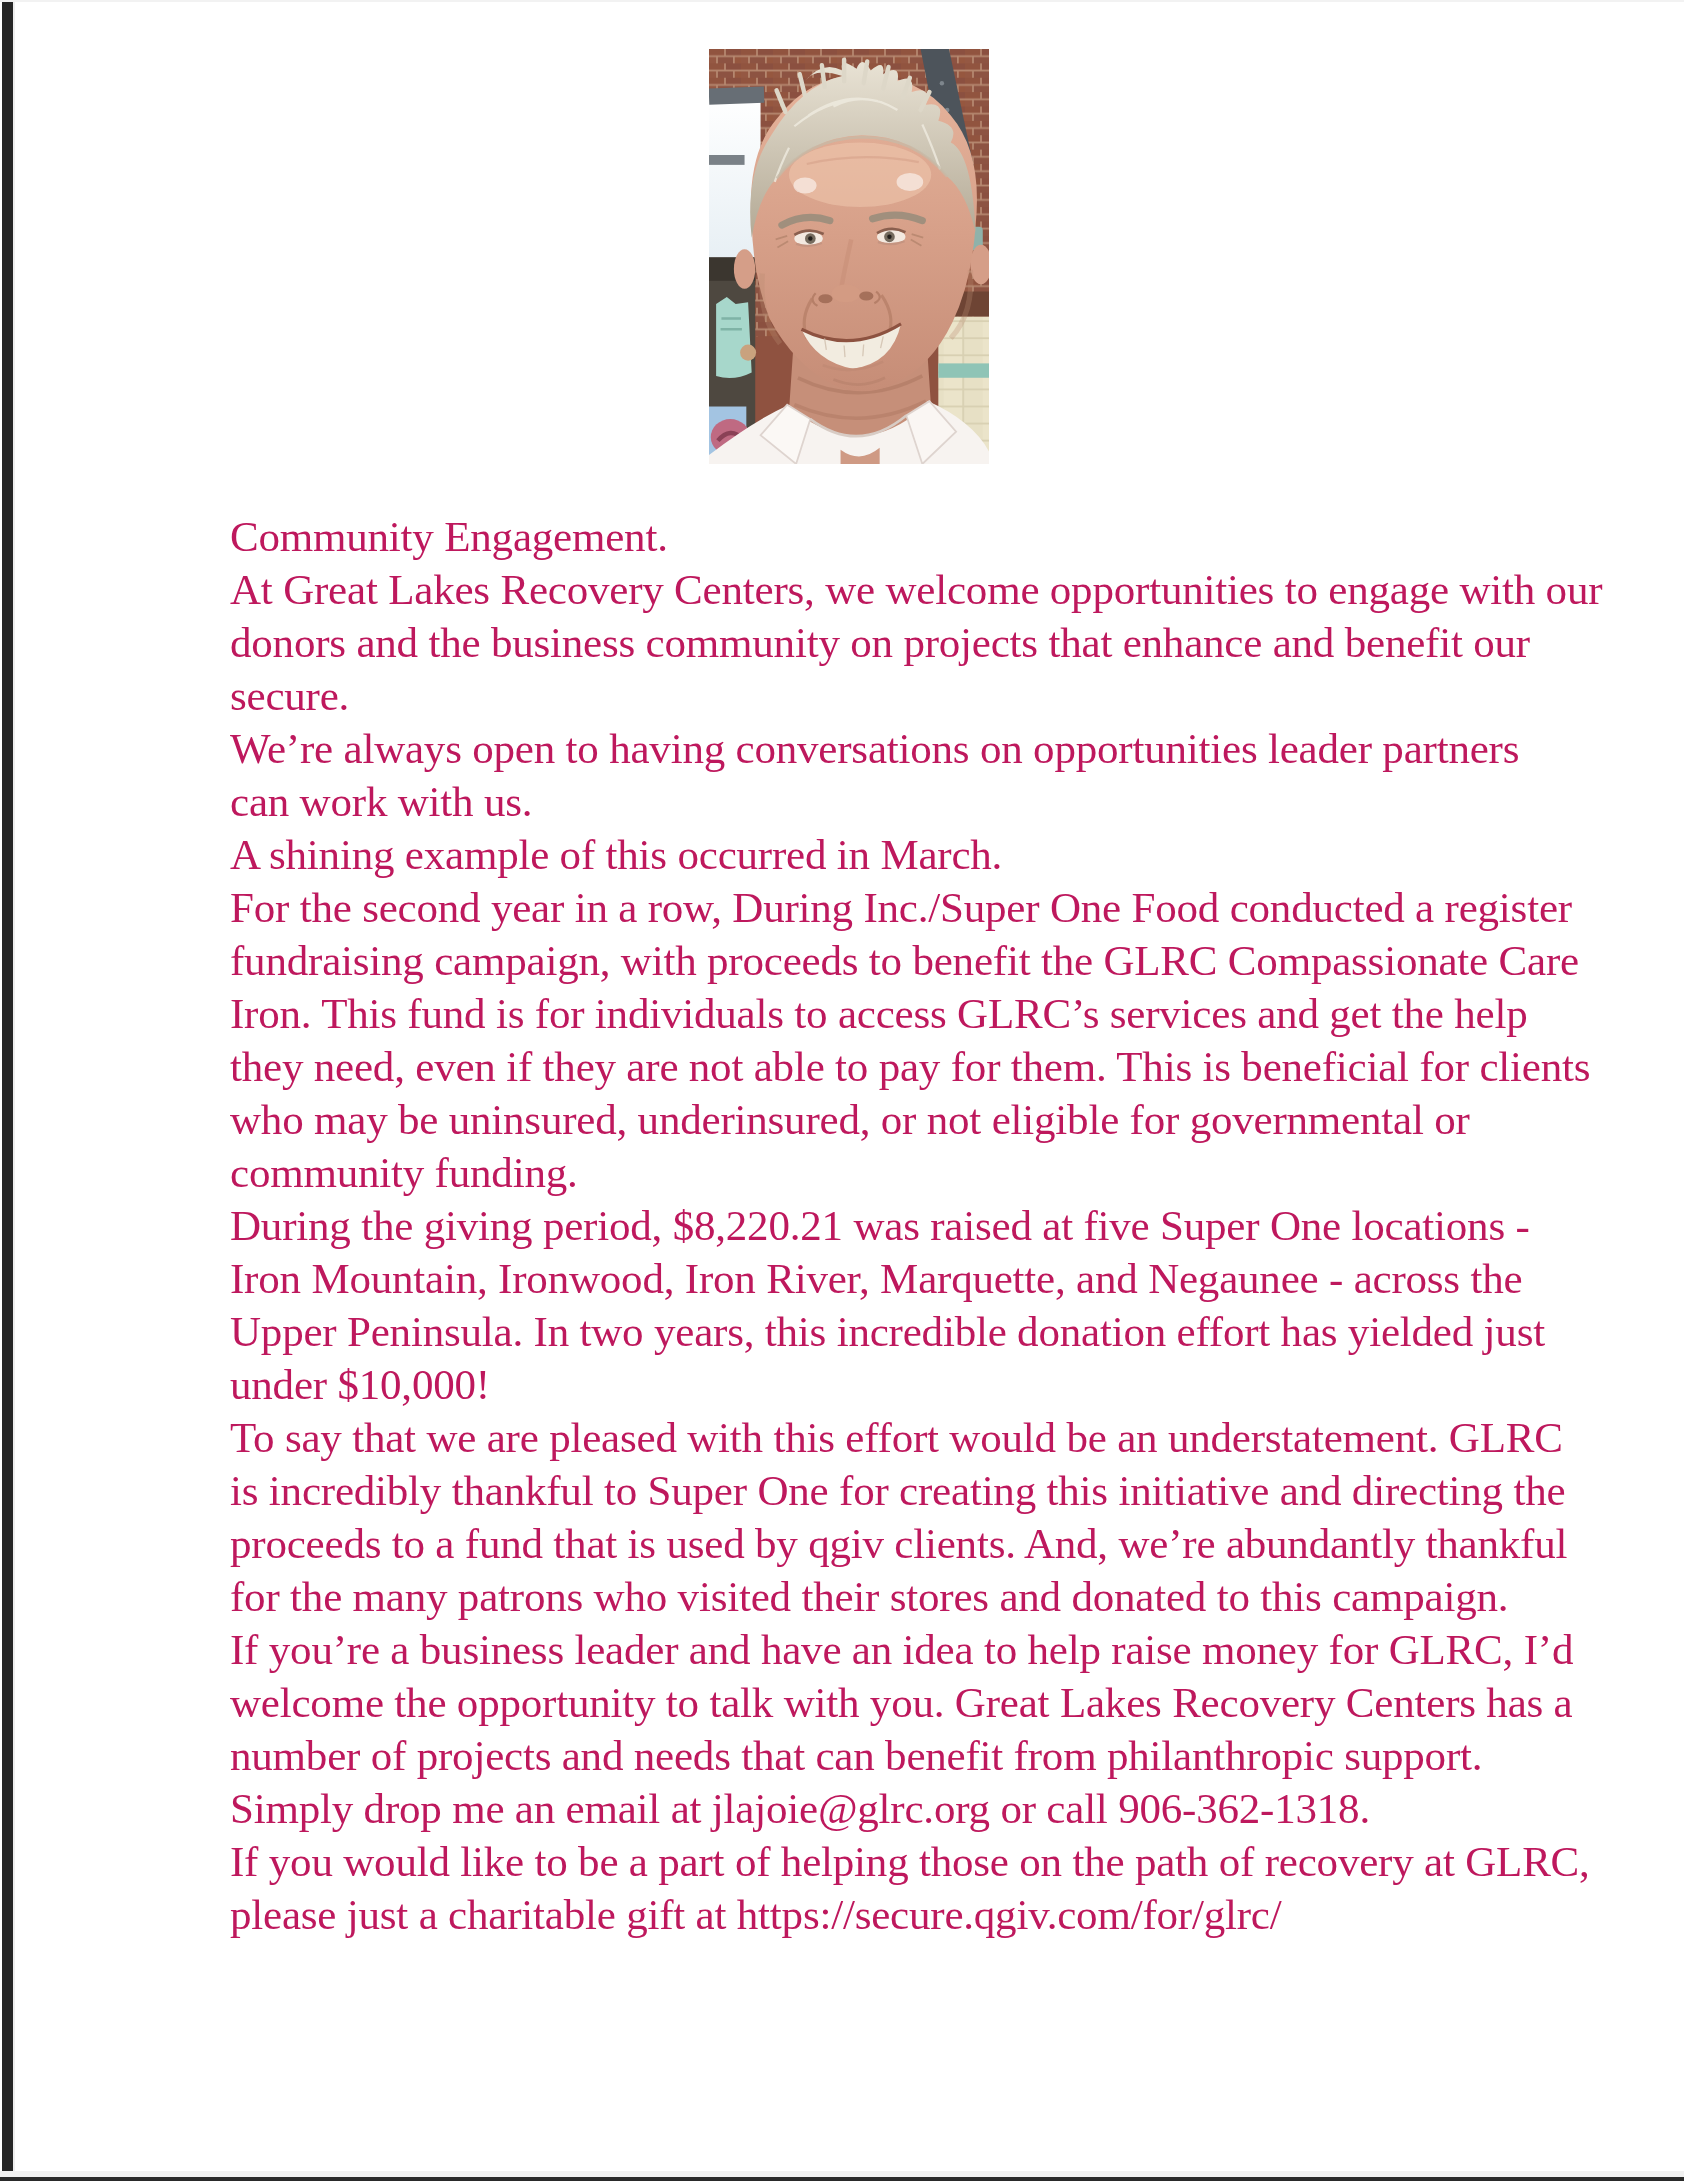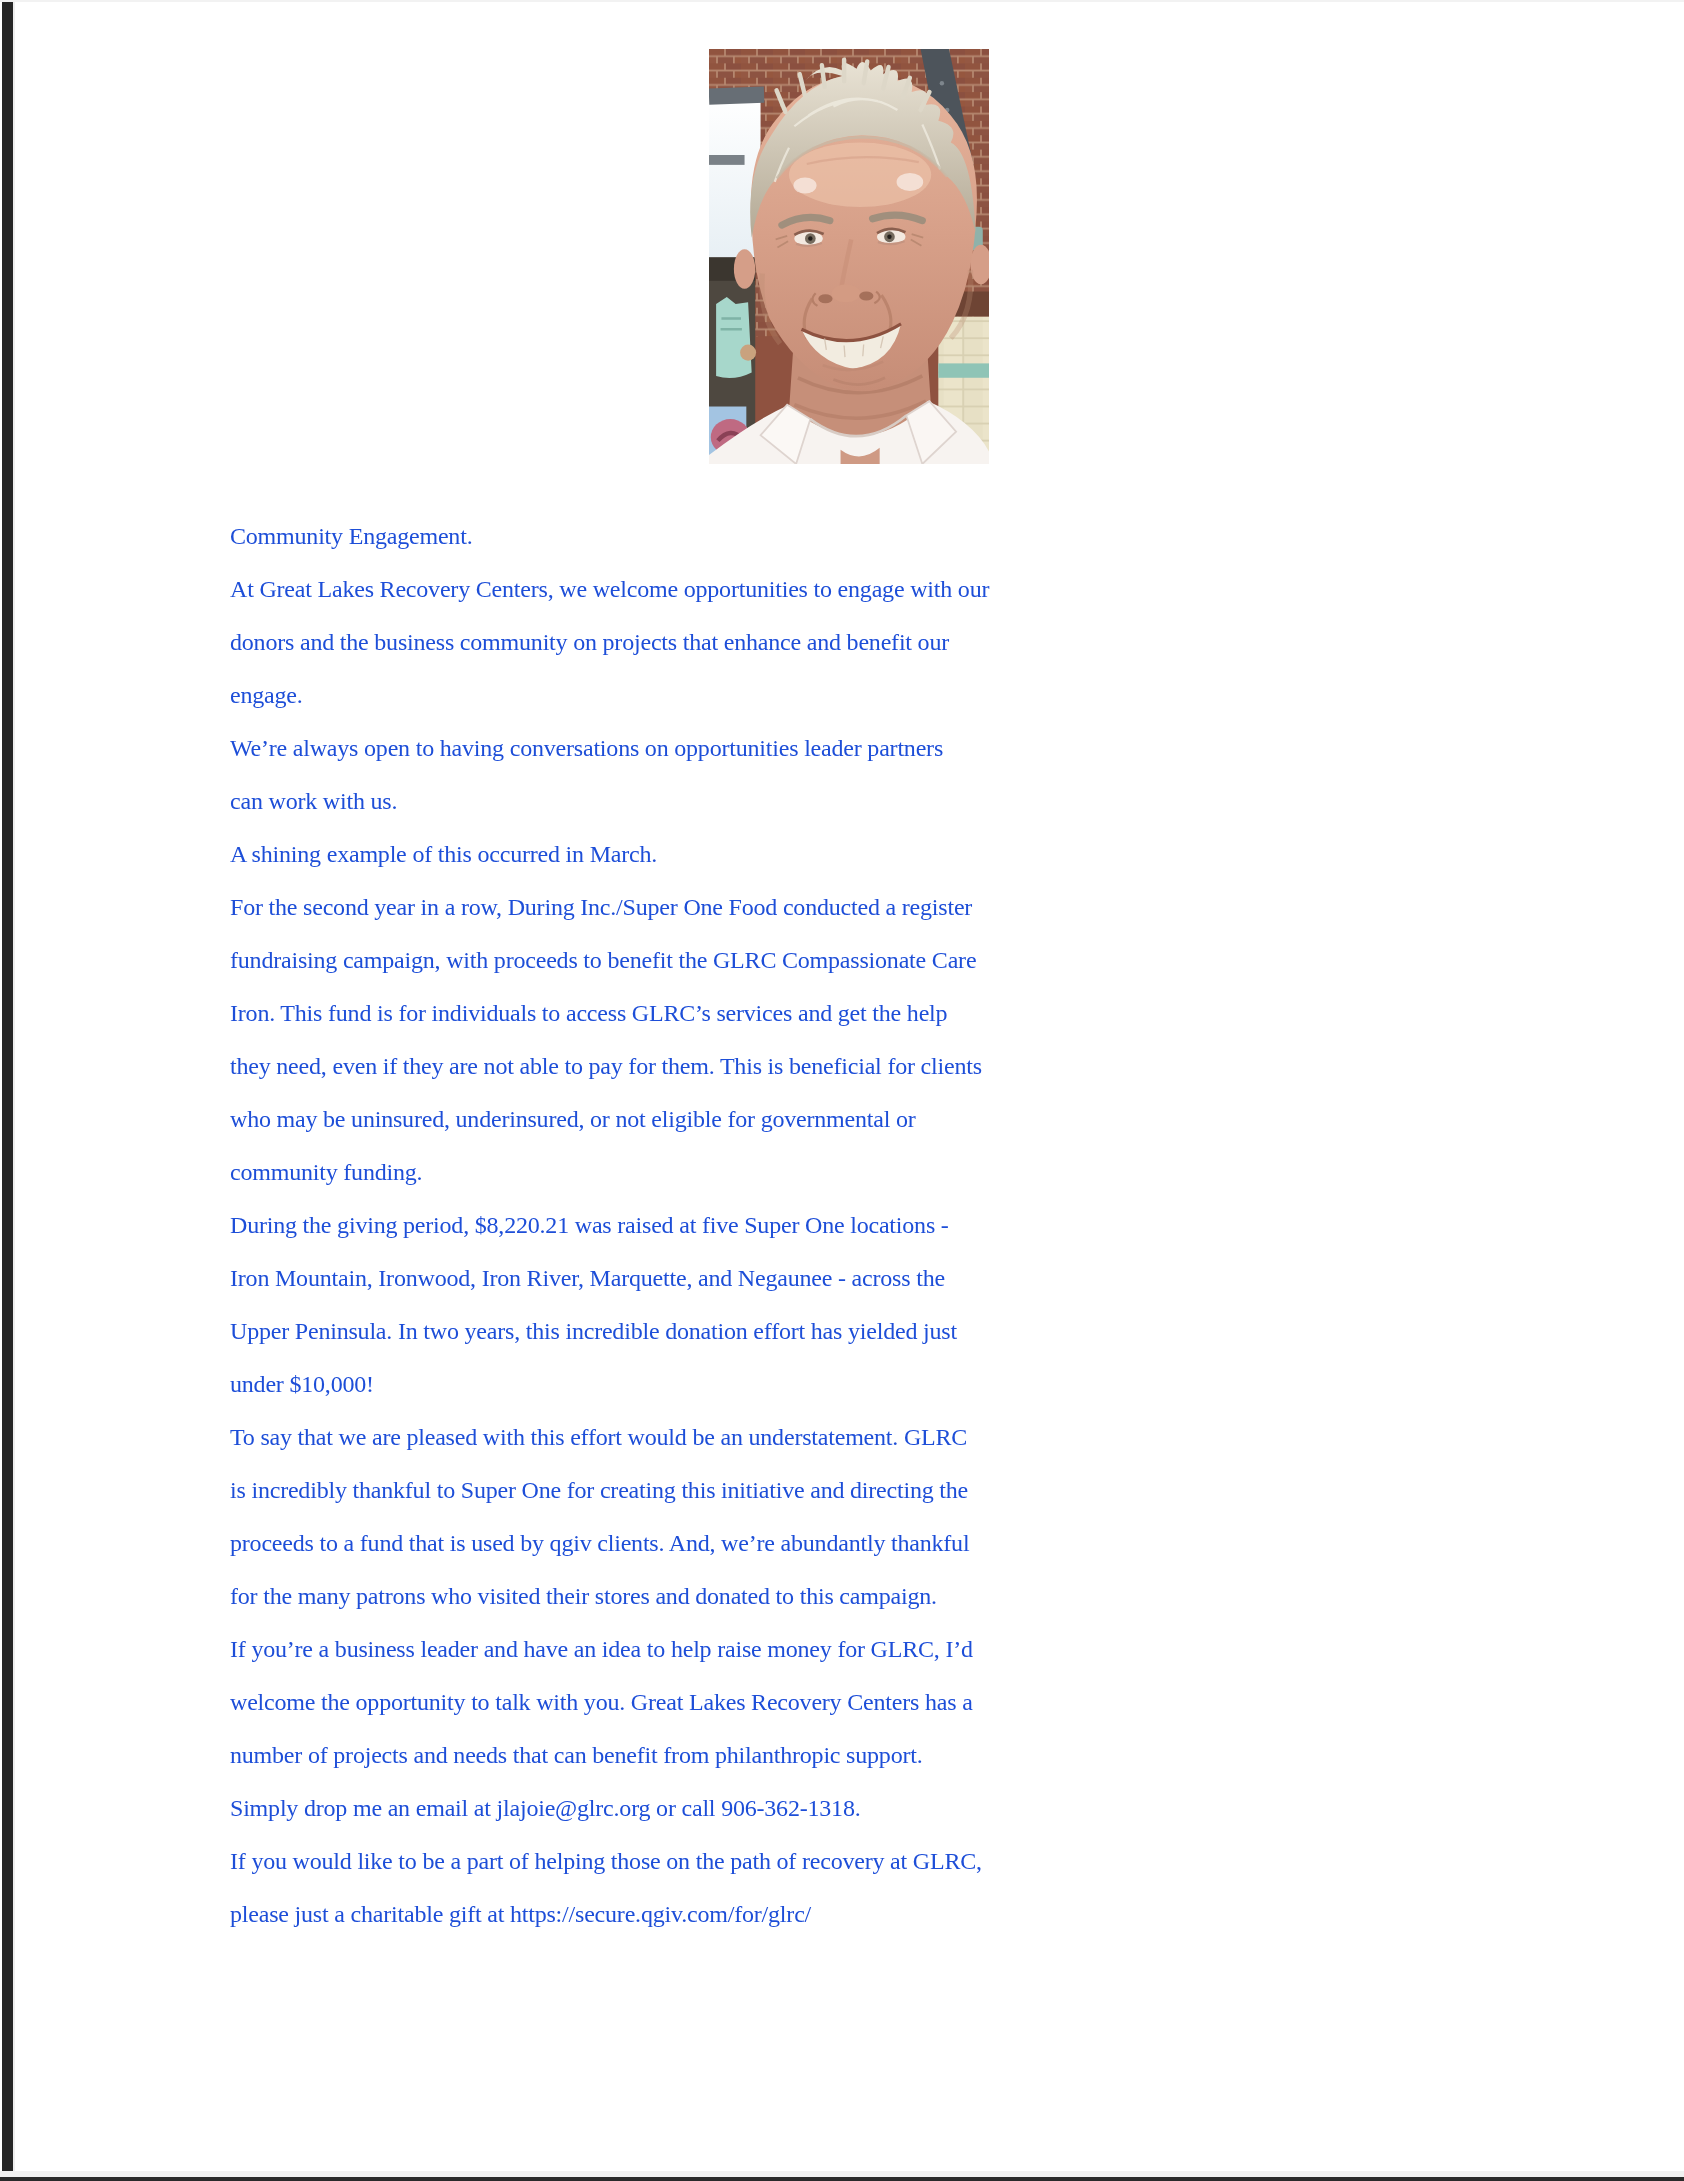--- a/index.html
+++ b/index.html
@@ -14,22 +14,22 @@
   .edge-left{position:absolute;left:1.8px;top:1.8px;width:11px;height:2175px;background:#262626;border-right:2.7px solid #eeeeee;}
   .edge-bottom-light{position:absolute;left:0;top:2171px;width:1685px;height:6.4px;background:#f1f1f1;}
   .edge-bottom-dark{position:absolute;left:0;top:2177px;width:1685px;height:4.6px;background:#2a2a2a;}
   .photo{
     position:absolute;left:709px;top:49px;width:280px;height:415px;
     overflow:hidden;background:#8f5240;
   }
   .photo svg{display:block;width:280px;height:415px;}
   .textblock{
     position:absolute;left:230px;top:510px;
-    color:#1d4ed8;
-    font-size:24px;
+    color:#be185d;
+    font-size:43px;
     line-height:53px;
     letter-spacing:-0.2px;
   }
   .line{white-space:nowrap;height:53px;}
 </style>
 </head>
 <body>
 
 <div class="edge-top"></div>
 <div class="edge-left"></div>
@@ -151,21 +151,21 @@
       <path d="M96 86 Q130 58 168 56 M112 74 Q150 48 190 58 M140 64 Q176 46 212 68 M90 110 Q80 130 74 148 M240 84 Q252 110 260 134" stroke="#efebe0" stroke-width="2.5" fill="none" opacity="0.8"></path>
       <path d="M76 144 Q110 100 172 98 Q232 98 268 142" stroke="#c4bba8" stroke-width="3" fill="none" opacity="0.7"></path>
     </g>
   </svg>
 </div>
 
 <div class="textblock">
   <div class="line">Community Engagement.</div>
   <div class="line">At Great Lakes Recovery Centers, we welcome opportunities to engage with our</div>
   <div class="line">donors and the business community on projects that enhance and benefit our</div>
-  <div class="line">engage.</div>
+  <div class="line">secure.</div>
   <div class="line">We’re always open to having conversations on opportunities leader partners</div>
   <div class="line">can work with us.</div>
   <div class="line">A shining example of this occurred in March.</div>
   <div class="line">For the second year in a row, During Inc./Super One Food conducted a register</div>
   <div class="line">fundraising campaign, with proceeds to benefit the GLRC Compassionate Care</div>
   <div class="line">Iron. This fund is for individuals to access GLRC’s services and get the help</div>
   <div class="line">they need, even if they are not able to pay for them. This is beneficial for clients</div>
   <div class="line">who may be uninsured, underinsured, or not eligible for governmental or</div>
   <div class="line">community funding.</div>
   <div class="line">During the giving period, $8,220.21 was raised at five Super One locations -</div>

